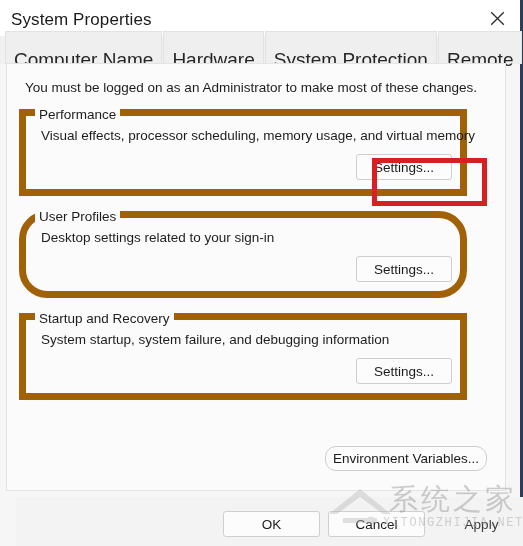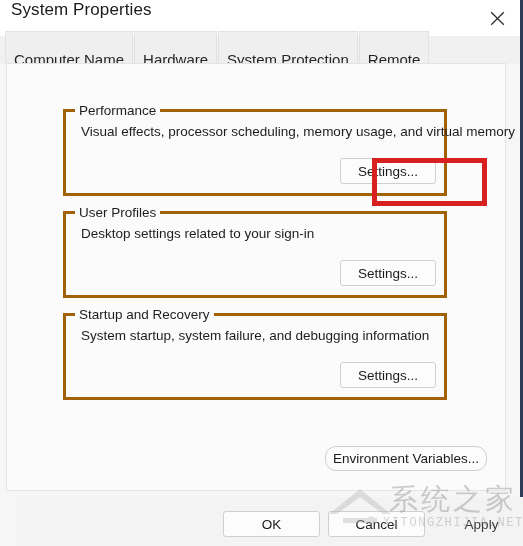--- a/index.html
+++ b/index.html
@@ -25,21 +25,21 @@
     border-right: 3px solid #2d3c58;
   }
 
   
   #titlebar {
     position: absolute;
     left: 0; top: 0;
     width: 520px; height: 40px;
     background: #ffffff;
     display: flex;
-    align-items: flex-start;
+    align-items: center;
   }
   #title-text {
     margin-left: 11px;
     font-size: 17px;
     color: #1b1b1b;
     letter-spacing: 0.1px;
     white-space: nowrap;
   }
   #close-button {
     position: absolute;
@@ -60,21 +60,21 @@
     background: #f1f1f1;
     display: flex;
     align-items: flex-end;
     padding-left: 5px;
     box-sizing: border-box;
   }
   .tab {
     height: 24px;
     line-height: 24px;
     padding: 16px 8px;
-    font-size: 15px;
+    font-size: 19px;
     color: #262626;
     background: #efefef;
     border: 1px solid #e2e2e2;
     border-bottom: none;
     margin-right: 1px;
     white-space: nowrap;
     cursor: default;
     box-sizing: border-box;
   }
   .tab.selected {
@@ -102,45 +102,44 @@
     left: 18px; top: 16px;
     font-size: 13.5px;
     color: #1d1d1d;
     white-space: nowrap;
   }
 
   
   .groupbox {
     position: absolute;
     left: 12px;
-    width: 384px;
-    border: 3px solid #a16207;
+    width: 448px;
+    border: 7px solid #a16207;
     box-sizing: border-box;
     background: transparent;
-    margin-left: 44px;
   }
   .group-legend {
     position: absolute;
     left: 9px; top: -9px;
     background: #fbfbfb;
     padding: 0 4px;
     font-size: 13.5px;
     color: #1d1d1d;
     white-space: nowrap;
   }
   .group-desc {
     position: absolute;
     left: 15px; top: 12px;
     font-size: 13.5px;
     color: #1d1d1d;
     white-space: nowrap;
   }
 
   #group-performance { top: 45px;  height: 87px; }
-  #group-userprofiles { top: 147px; height: 87px; }
+  #group-userprofiles { top: 147px; height: 87px; border-radius: 28px; }
   #group-startup     { top: 249px; height: 87px; }
 
   
   .btn {
     position: absolute;
     background: #fcfcfc;
     border: 1px solid #cfcfcf;
     border-radius: 3px;
     font-size: 13.5px;
     color: #1b1b1b;
@@ -255,20 +254,21 @@
 
   <div id="tabstrip">
     <div class="tab">Computer Name</div>
     <div class="tab">Hardware</div>
     <div class="tab">System Protection</div>
     <div class="tab">Remote</div>
   </div>
 
   <div id="content-panel">
 
+    <div id="admin-note">You must be logged on as an Administrator to make most of these changes.</div>
 
     <div class="groupbox" id="group-performance">
       <div class="group-legend">Performance</div>
       <div class="group-desc">Visual effects, processor scheduling, memory usage, and virtual memory</div>
       <div class="btn group-settings-btn">Settings...</div>
     </div>
 
     <div class="groupbox" id="group-userprofiles">
       <div class="group-legend">User Profiles</div>
       <div class="group-desc">Desktop settings related to your sign-in</div>

